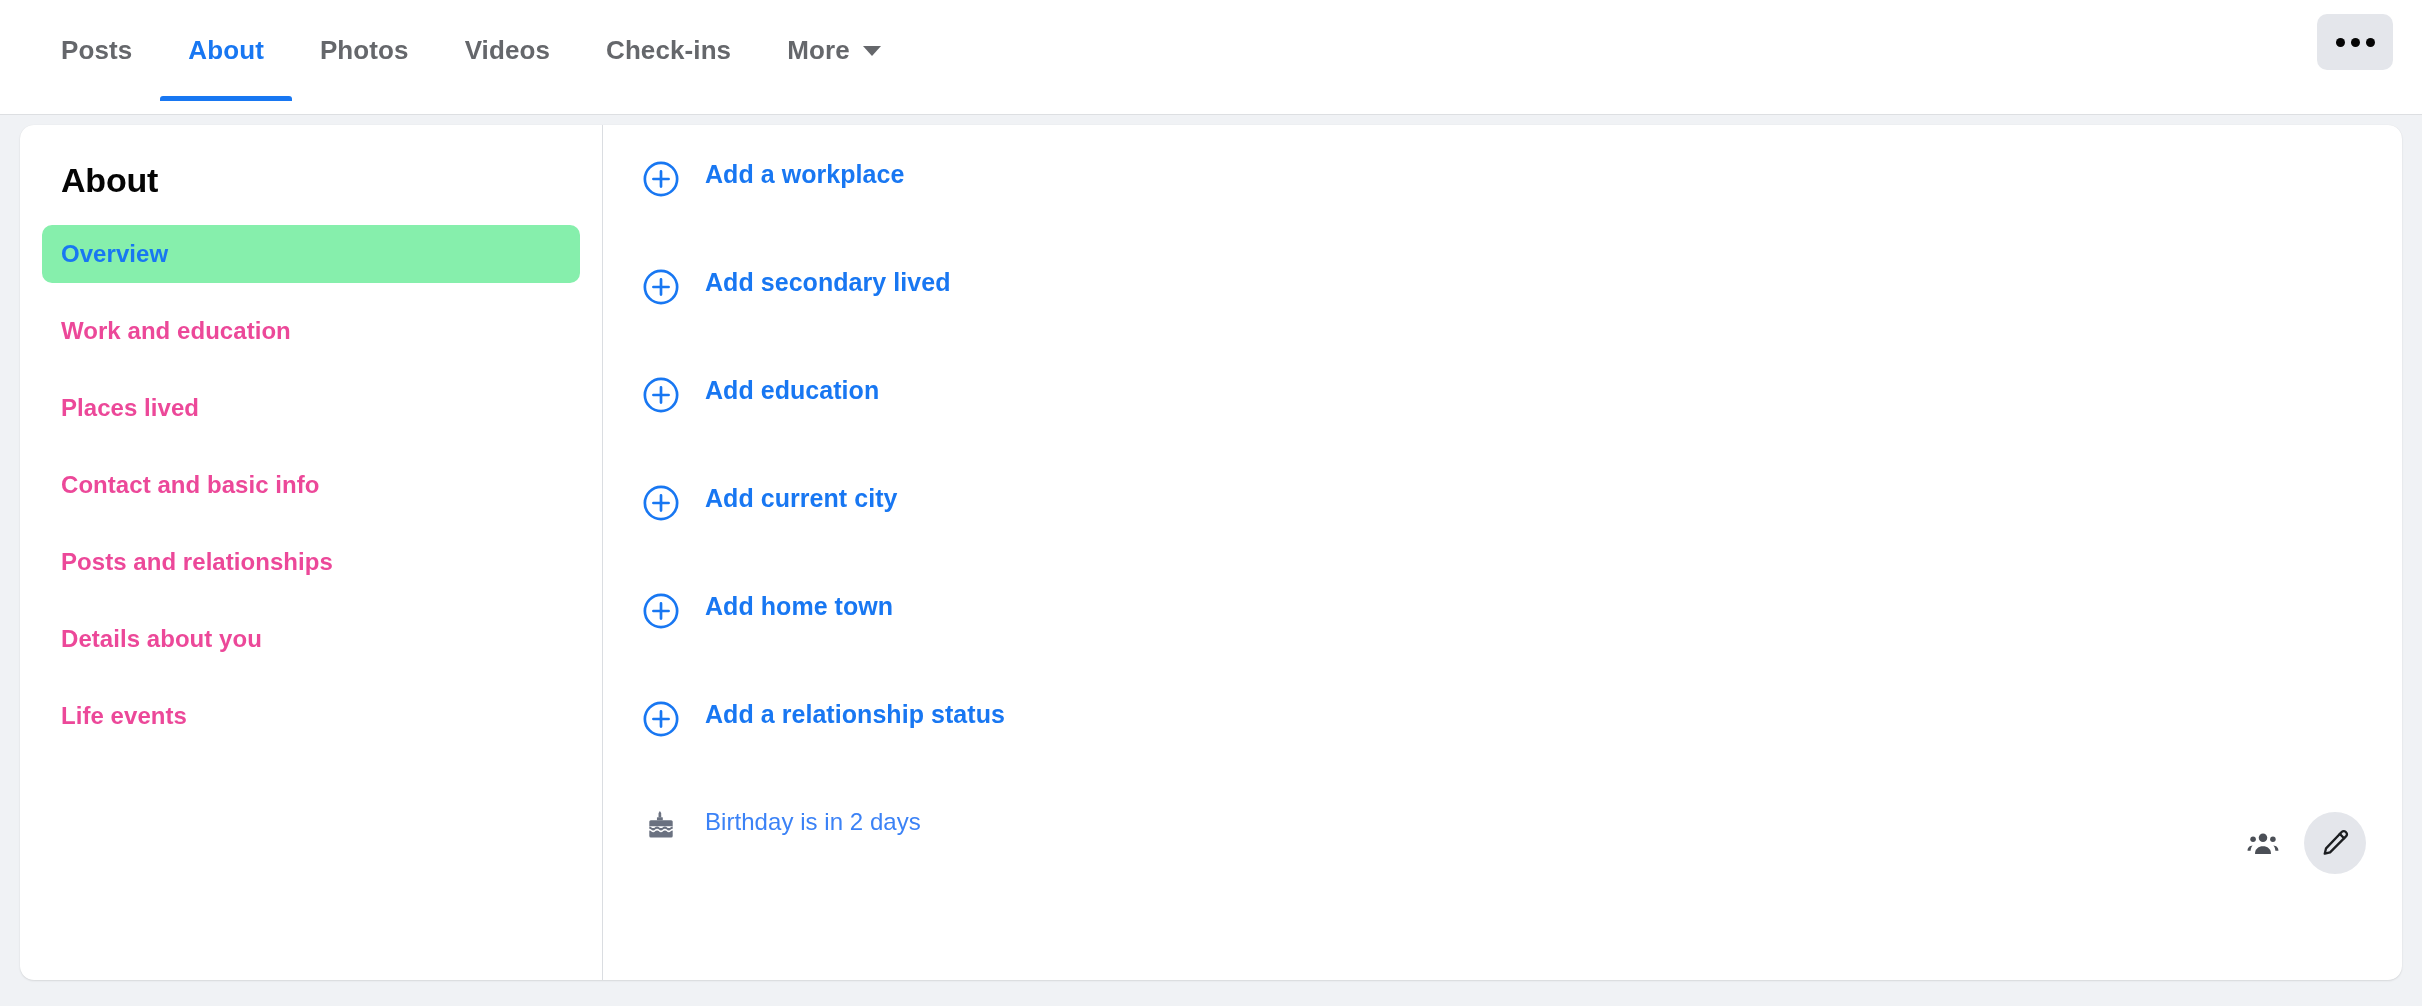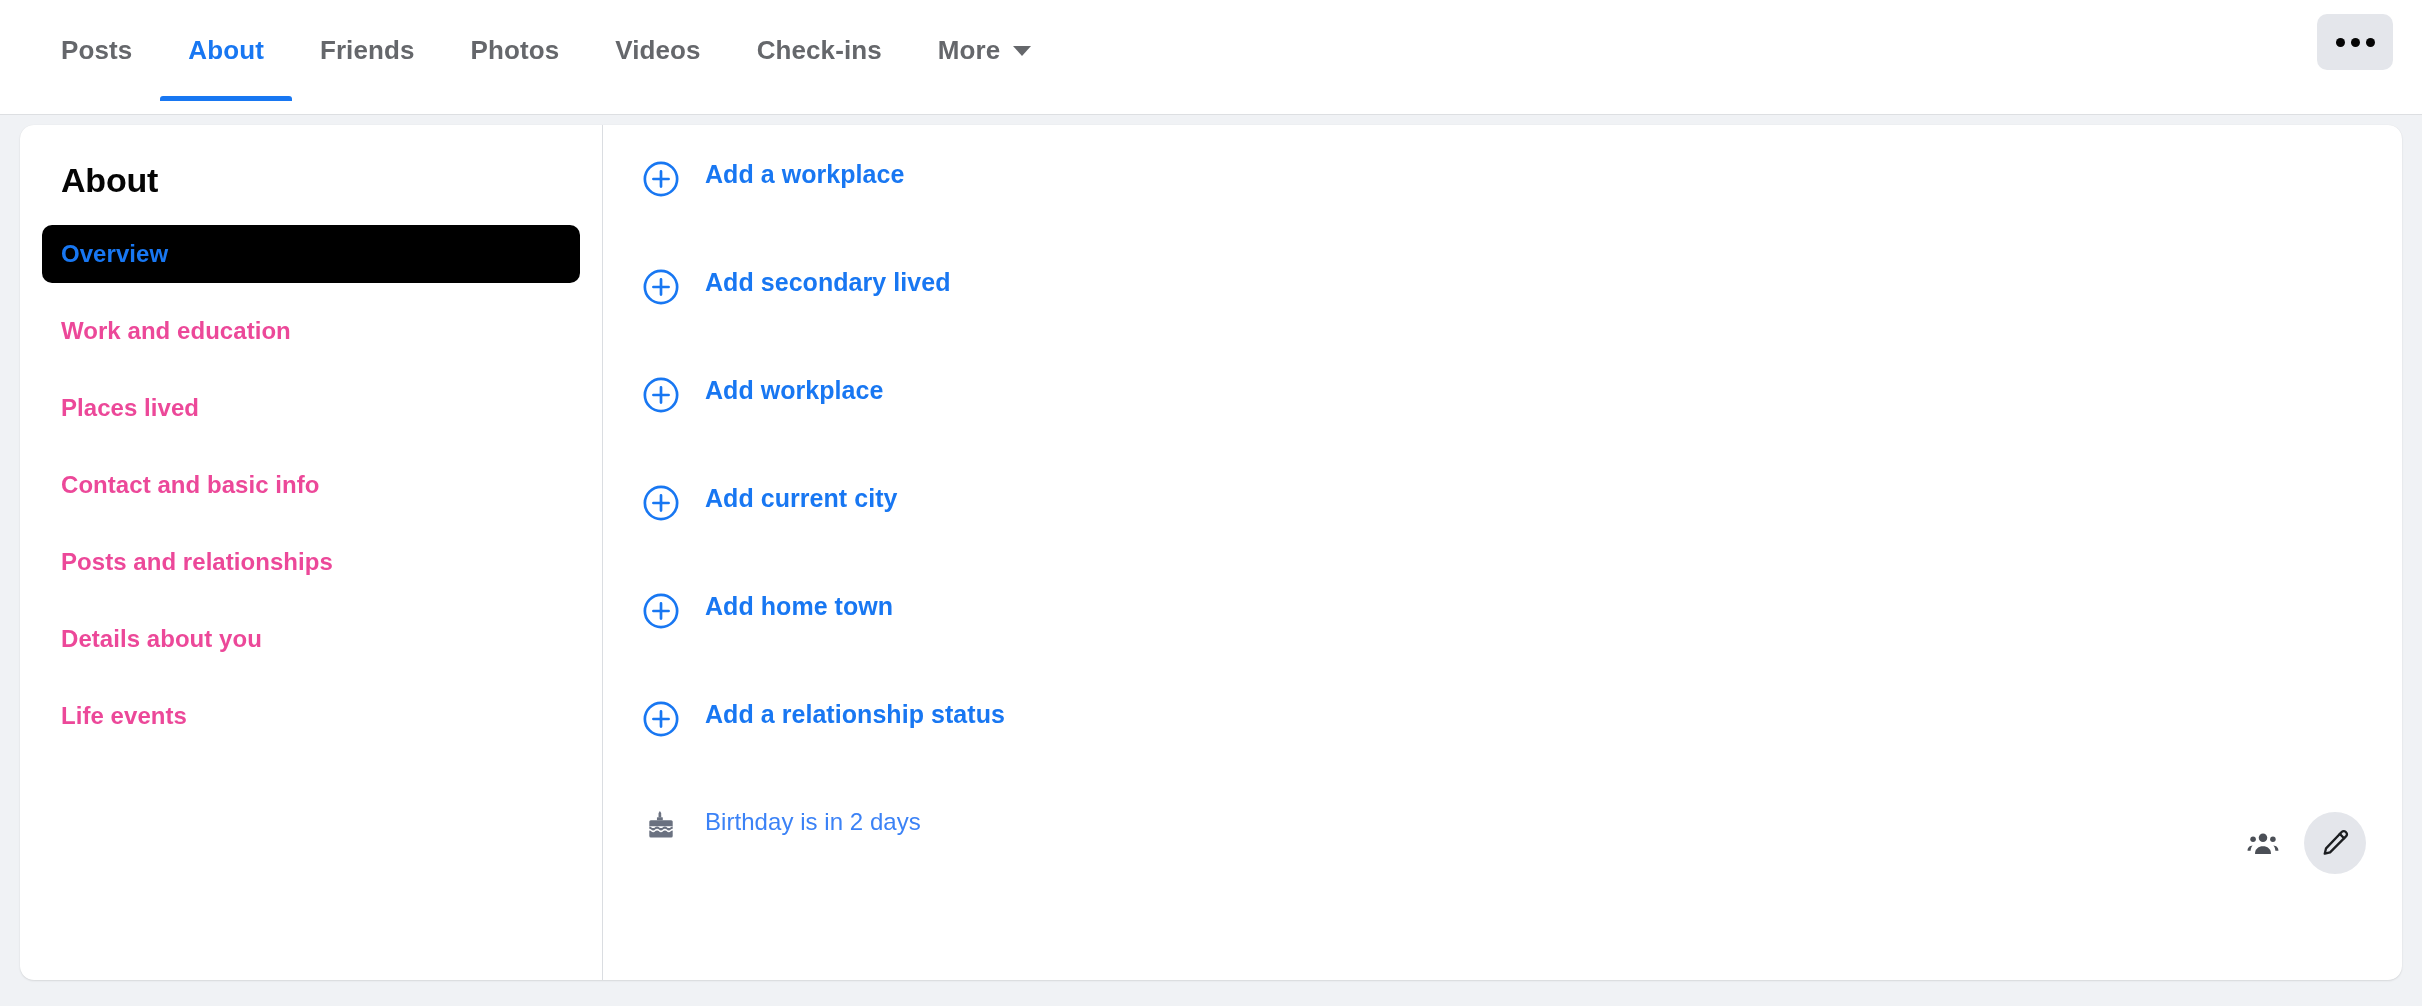--- a/index.html
+++ b/index.html
@@ -129,21 +129,21 @@
     font-size: 24px;
     font-weight: bold;
     color: #ec4899;
     border-radius: 10px;
     cursor: pointer;
     margin-bottom: 19px;
     letter-spacing: 0.05px;
   }
 
   .navitem.active {
-    background: #000000;
+    background: #86efac;
     color: #1877f2;
   }
 
   
   .overview {
     flex: 1;
     padding: 35px 36px 0 36px;
   }
 
   .row {
@@ -218,23 +218,20 @@
   <div class="tabs">
 
     <div class="tab">
       <span>Posts</span>
     </div>
 
     <div class="tab active">
       <span>About</span>
     </div>
 
-    <div class="tab">
-      <span>Friends</span>
-    </div>
 
     <div class="tab">
       <span>Photos</span>
     </div>
 
     <div class="tab">
       <span>Videos</span>
     </div>
 
     <div class="tab">
@@ -305,21 +302,21 @@
       <span class="addlabel">Add secondary lived</span>
     </div>
 
     <div class="row addrow">
       <span class="icon-slot">
         <svg class="plus-icon" width="38" height="38" viewBox="0 0 24 24" fill="none">
           <circle cx="12" cy="12" r="10.2" stroke="#1877f2" stroke-width="1.7"></circle>
           <path d="M12 7.2v9.6M7.2 12h9.6" stroke="#1877f2" stroke-width="1.7" stroke-linecap="round"></path>
         </svg>
       </span>
-      <span class="addlabel">Add workplace</span>
+      <span class="addlabel">Add education</span>
     </div>
 
     <div class="row addrow">
       <span class="icon-slot">
         <svg class="plus-icon" width="38" height="38" viewBox="0 0 24 24" fill="none">
           <circle cx="12" cy="12" r="10.2" stroke="#1877f2" stroke-width="1.7"></circle>
           <path d="M12 7.2v9.6M7.2 12h9.6" stroke="#1877f2" stroke-width="1.7" stroke-linecap="round"></path>
         </svg>
       </span>
       <span class="addlabel">Add current city</span>

